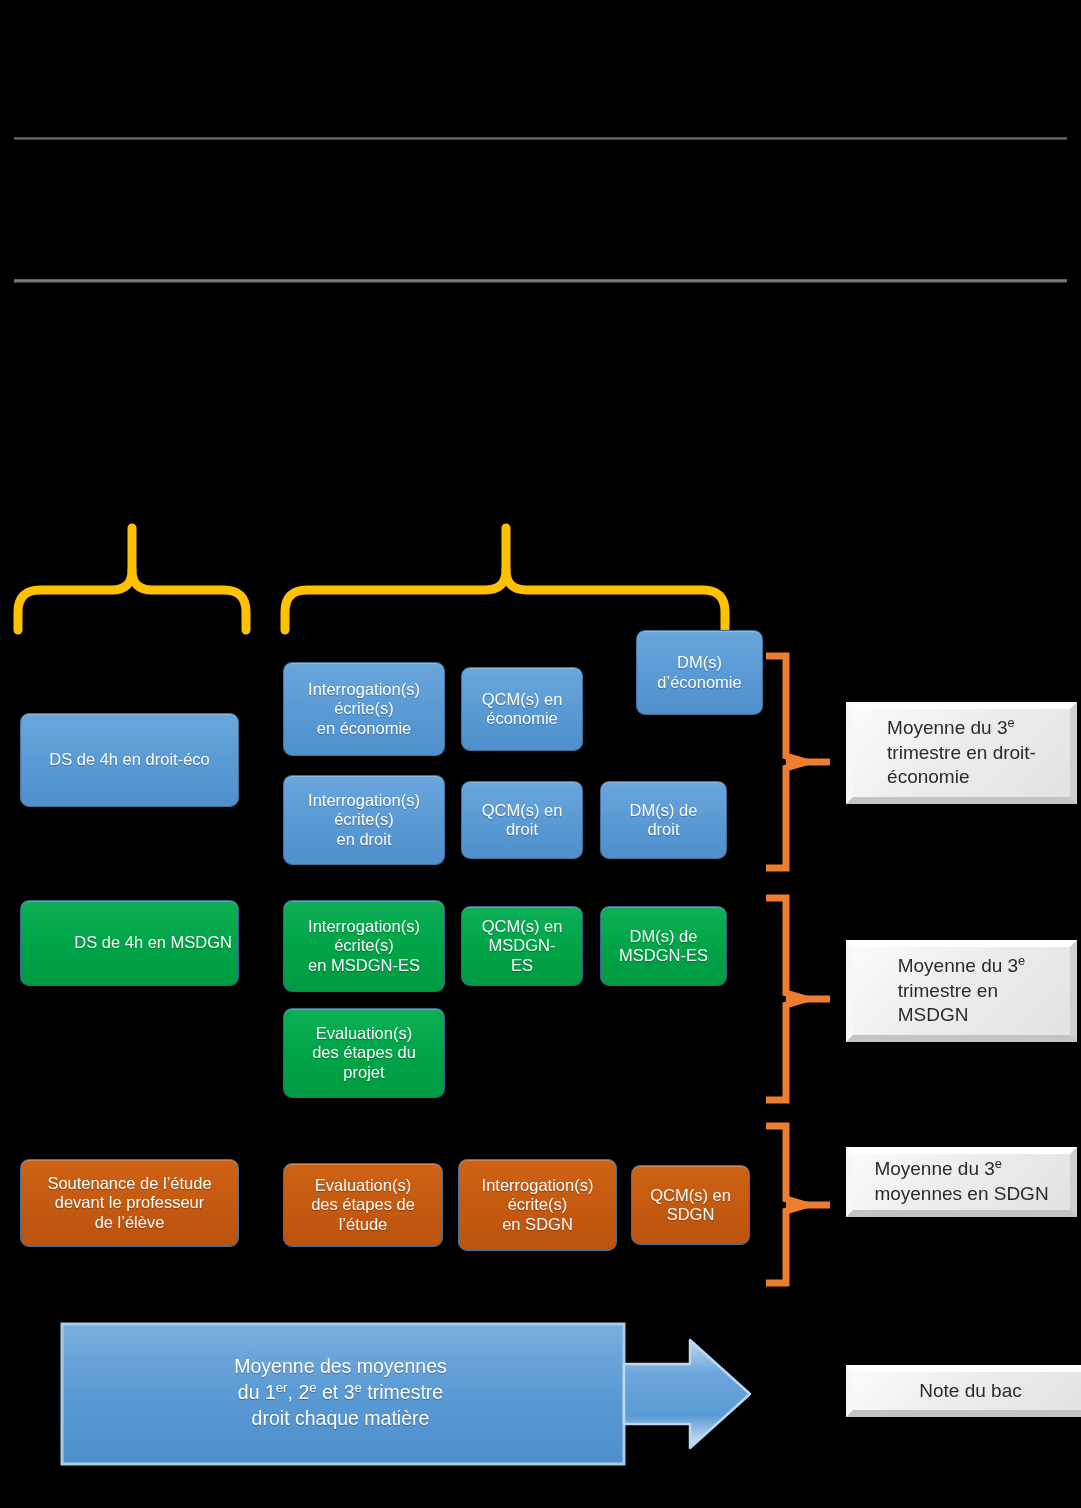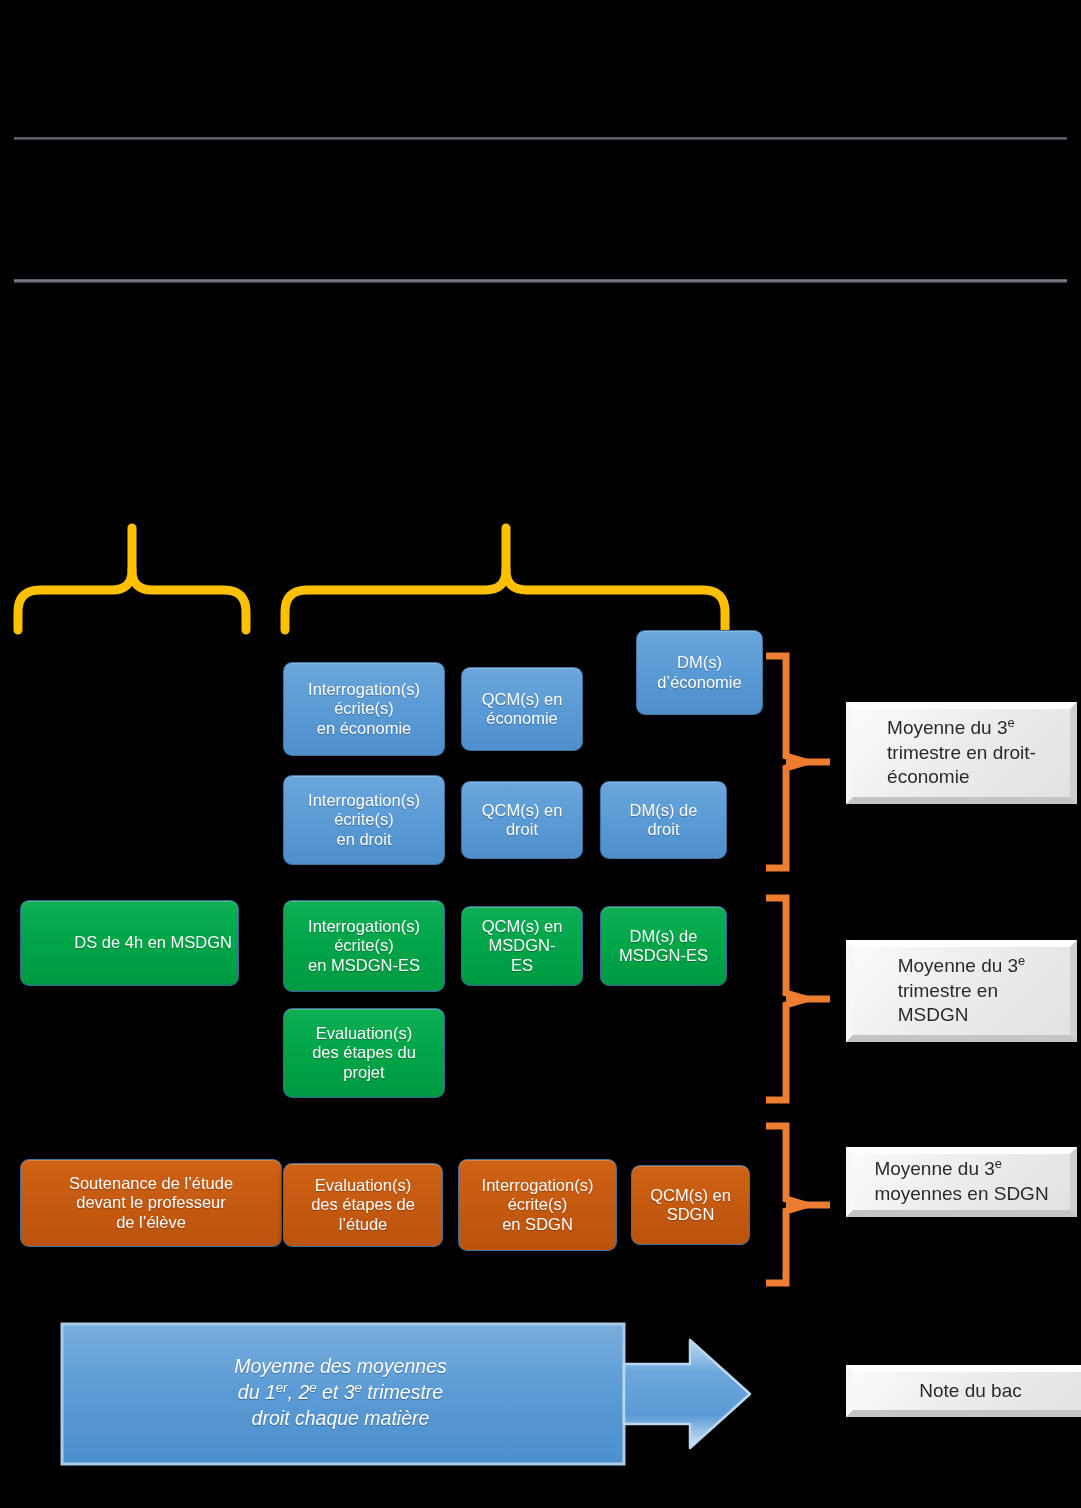--- a/index.html
+++ b/index.html
@@ -56,21 +56,21 @@
   }
   .plate .inner{padding:0 4px;}
 
   
   .brace-gold{position:absolute;}
 
   
   .brace-orange{position:absolute;}
 
   
-  .bigarrow{position:absolute;font-style:italic;}
+  .bigarrow{position:absolute;}
   .bigarrow .label{
     position:absolute;left:0;top:0;width:565px;height:150px;
     display:flex;align-items:center;justify-content:center;text-align:center;
     color:#fff;font-size:19.5px;line-height:1.32;
     text-shadow:0 1px 1px rgba(0,0,0,.35);
     pointer-events:none;
   }
   sup{font-size:.68em;vertical-align:super;line-height:0;}
 </style>
 </head>
@@ -84,20 +84,23 @@
   <svg class="brace-gold" style="left:8px;top:520px;" width="250" height="115" viewBox="0 0 250 115">
     <path d="M10,110 L10,92 Q10,70 32,70 L104,70 Q124,70 124,50 Q124,70 144,70 L216,70 Q238,70 238,92 L238,110" fill="none" stroke="#FFC000" stroke-width="9" stroke-linecap="round" stroke-linejoin="round"></path>
     <path d="M124,50 L124,8" fill="none" stroke="#FFC000" stroke-width="9" stroke-linecap="round"></path>
   </svg>
 
   <svg class="brace-gold" style="left:275px;top:520px;" width="470" height="115" viewBox="0 0 470 115">
     <path d="M10,110 L10,92 Q10,70 32,70 L210,70 Q231,70 231,50 Q231,70 252,70 L428,70 Q450,70 450,92 L450,110" fill="none" stroke="#FFC000" stroke-width="9" stroke-linecap="round" stroke-linejoin="round"></path>
     <path d="M231,50 L231,8" fill="none" stroke="#FFC000" stroke-width="9" stroke-linecap="round"></path>
   </svg>
 
+  <div class="box blue" style="left:20px;top:713px;width:219px;height:94px;">
+    <span>DS de 4h en droit-éco</span>
+  </div>
 
   <div class="box blue" style="left:283px;top:662px;width:162px;height:94px;">
     <span>Interrogation(s)<br>écrite(s)<br>en économie</span>
   </div>
   <div class="box blue" style="left:461px;top:667px;width:122px;height:84px;">
     <span>QCM(s) en<br>économie</span>
   </div>
   <div class="box blue" style="left:600px;top:630px;width:127px;height:85px;margin-left:36px;">
     <span>DM(s)<br>d’économie</span>
   </div>
@@ -148,21 +151,21 @@
   </svg>
 
   <div class="plate" style="left:846px;top:940px;width:231px;height:102px;">
     <div class="inner">
       <span>Moyenne du 3</span><sup>e</sup><br>
       <span>trimestre en</span><br>
       <span>MSDGN</span>
     </div>
   </div>
 
-  <div class="box orange" style="left:20px;top:1159px;width:262px;height:88px;">
+  <div class="box orange" style="left:20px;top:1159px;width:219px;height:88px;">
     <span>Soutenance de l’étude<br>devant le professeur<br>de l’élève</span>
   </div>
   <div class="box orange" style="left:283px;top:1163px;width:160px;height:84px;">
     <span>Evaluation(s)<br>des étapes de<br>l’étude</span>
   </div>
   <div class="box orange" style="left:458px;top:1159px;width:159px;height:92px;">
     <span>Interrogation(s)<br>écrite(s)<br>en SDGN</span>
   </div>
   <div class="box orange" style="left:631px;top:1165px;width:119px;height:80px;">
     <span>QCM(s) en<br>SDGN</span>

